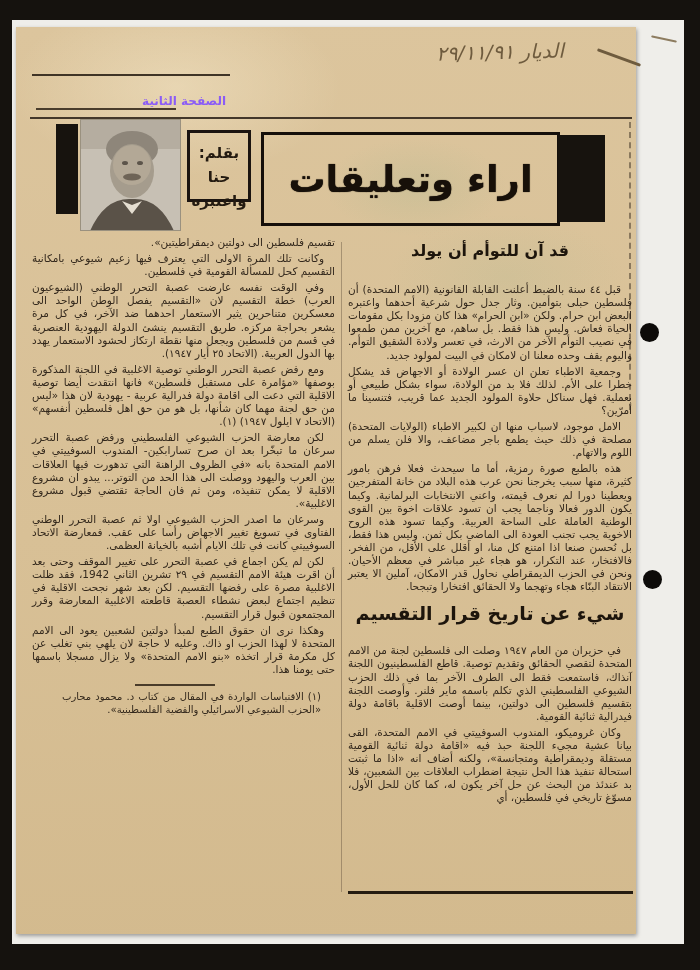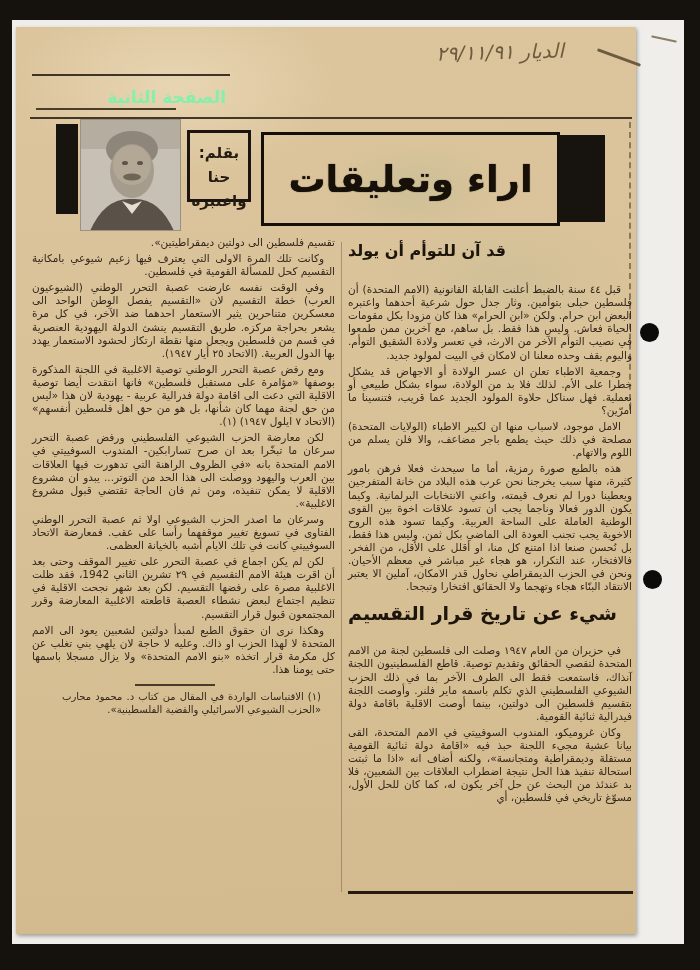--- a/index.html
+++ b/index.html
@@ -21,22 +21,22 @@
   
   .handwrite{position:absolute;left:296px;top:42px;width:268px;height:38px;
     direction:rtl;font-size:20px;font-style:italic;color:#6e5b3e;
     transform:rotate(-1.5deg);letter-spacing:2px;}
   .pen-stroke{position:absolute;background:#6e5b3e;border-radius:2px;}
   .stroke-1{left:596px;top:56px;width:46px;height:3px;transform:rotate(20deg);}
   .stroke-2{left:651px;top:38px;width:26px;height:2px;background:#8d7c60;transform:rotate(12deg);}
 
   
   .label-rule-top{position:absolute;left:32px;top:74px;width:198px;height:2px;background:#3f3426;}
-  .section-label{position:absolute;left:36px;top:87px;width:190px;direction:rtl;
-    font-weight:bold;font-size:17px;color:#86efac;letter-spacing:1px;}
+  .section-label{position:absolute;left:36px;top:94px;width:190px;direction:rtl;
+    font-weight:bold;font-size:12px;color:#8b5cf6;letter-spacing:1px;}
   .label-rule-bottom{position:absolute;left:36px;top:108px;width:140px;height:2px;background:#4a3d2c;}
   .top-rule{position:absolute;left:30px;top:117px;width:602px;height:2px;background:#43372a;}
 
   
   .black-block{position:absolute;background:#17130e;}
   .block-left{left:56px;top:124px;width:22px;height:90px;}
   .block-right{left:558px;top:135px;width:47px;height:87px;}
   .photo{position:absolute;left:80px;top:119px;width:101px;height:112px;overflow:hidden;}
   .byline-box{position:absolute;left:187px;top:130px;width:64px;height:72px;
     border:3px solid #1b1410;direction:rtl;text-align:center;
@@ -50,21 +50,21 @@
     border-left:2px dashed rgba(58,46,32,.5);}
 
   
   .col-rule{position:absolute;left:341px;top:242px;width:1px;height:650px;background:rgba(70,55,40,.35);}
   .text-col{position:absolute;direction:rtl;text-align:justify;color:#33281c;
     font-size:10.5px;line-height:13.1px;}
   .left-col{left:32px;top:236px;width:303px;}
   .right-col{left:348px;top:244px;width:284px;}
   .para{margin:0 0 3px 0;text-indent:11px;}
   .left-col .para:first-child{text-indent:0;}
-  .col-heading{direction:rtl;text-align:left;font-weight:bold;color:#1d150c;margin:0;}
+  .col-heading{direction:rtl;text-align:center;font-weight:bold;color:#1d150c;margin:0;}
   .heading-1{font-size:16px;margin-bottom:26px;letter-spacing:.5px;}
   .heading-2{font-size:19px;margin:14px 0 24px 0;letter-spacing:.5px;}
   .bottom-rule{position:absolute;left:348px;top:891px;width:285px;height:3px;background:#251c11;}
 
   
   .footnote-rule{width:80px;height:1.5px;background:#4a3c2a;margin:8px 120px 4px 0;}
   .footnote{font-size:10px;line-height:13px;padding-right:14px;padding-left:30px;}
 
   
   .punch-dot{position:absolute;width:19px;height:19px;border-radius:50%;background:#0d0b09;}
@@ -140,21 +140,21 @@
   </div>
   <div class="bottom-rule"></div>
 
   <div class="text-col left-col">
     <div>
         <p class="para">تقسيم فلسطين الى دولتين ديمقراطيتين».</p>
         <p class="para">وكانت تلك المرة الاولى التي يعترف فيها زعيم شيوعي بامكانية التقسيم كحل للمسألة القومية في فلسطين.</p>
         <p class="para">وفي الوقت نفسه عارضت عصبة التحرر الوطني (الشيوعيون العرب) خطة التقسيم لان «التقسيم يفصل الوطن الواحد الى معسكرين متناحرين يثير الاستعمار احدهما ضد الآخر، في كل مرة يشعر بحراجة مركزه. طريق التقسيم ينشئ الدولة اليهودية العنصرية في قسم من فلسطين ويجعل منها نقطة ارتكاز لحشود الاستعمار يهدد بها الدول العربية. (الاتحاد ٢٥ أيار ١٩٤٧).</p>
         <p class="para">ومع رفض عصبة التحرر الوطني توصية الاغلبية في اللجنة المذكورة بوصفها «مؤامرة على مستقبل فلسطين» فانها انتقدت أيضا توصية الاقلية التي دعت الى اقامة دولة فدرالية عربية - يهودية لان هذا «ليس من حق لجنة مهما كان شأنها، بل هو من حق اهل فلسطين أنفسهم» (الاتحاد ٧ ايلول ١٩٤٧) (١).</p>
         <p class="para">لكن معارضة الحزب الشيوعي الفلسطيني ورفض عصبة التحرر سرعان ما تبخّرا بعد ان صرح تسارابكين- المندوب السوفييتي في الامم المتحدة بانه «في الظروف الراهنة التي تدهورت فيها العلاقات بين العرب واليهود ووصلت الى هذا الحد من التوتر... يبدو ان مشروع الاقلية لا يمكن تنفيذه، ومن ثم فان الحاجة تقتضي قبول مشروع الاغلبية».</p>
-        <p class="para">وسرعان ما اصدر الحزب الشيوعي اولا ثم عصبة التحرر الوطني الفتاوى في تسويغ تغيير موقفهما رأسا على عقب. فمعارضة الاتحاد السوفييتي كانت في تلك الايام أشبه بالخيانة العظمى.</p>
+        <p class="para">وسرعان ما اصدر الحزب الشيوعي اولا ثم عصبة التحرر الوطني الفتاوى في تسويغ تغيير الاجهاض رأسا على عقب. فمعارضة الاتحاد السوفييتي كانت في تلك الايام أشبه بالخيانة العظمى.</p>
         <p class="para">لكن لم يكن اجماع في عصبة التحرر على تغيير الموقف وحتى بعد أن اقرت هيئة الامم التقسيم في ٢٩ تشرين الثاني 1942، فقد ظلت الاغلبية مصرة على رفضها التقسيم. لكن بعد شهر نجحت الاقلية في تنظيم اجتماع لبعض نشطاء العصبة قاطعته الاغلبية المعارضة وقرر المجتمعون قبول قرار التقسيم.</p>
         <p class="para">وهكذا نرى ان حقوق الطبع لمبدأ دولتين لشعبين يعود الى الامم المتحدة لا لهذا الحزب او ذاك. وعليه لا حاجة لان يلهي بني تغلب عن كل مكرمة قرار اتخذه «بنو الامم المتحدة» ولا يزال مسجلا باسمها حتى يومنا هذا.</p>
       </div>
     <div class="footnote-rule"></div>
     <div class="footnote">(١) الاقتباسات الواردة في المقال من كتاب د. محمود محارب «الحزب الشيوعي الاسرائيلي والقضية الفلسطينية».</div>
   </div>
 
   <div class="punch-dot dot-1"></div>
   <div class="punch-dot dot-2"></div>
 

